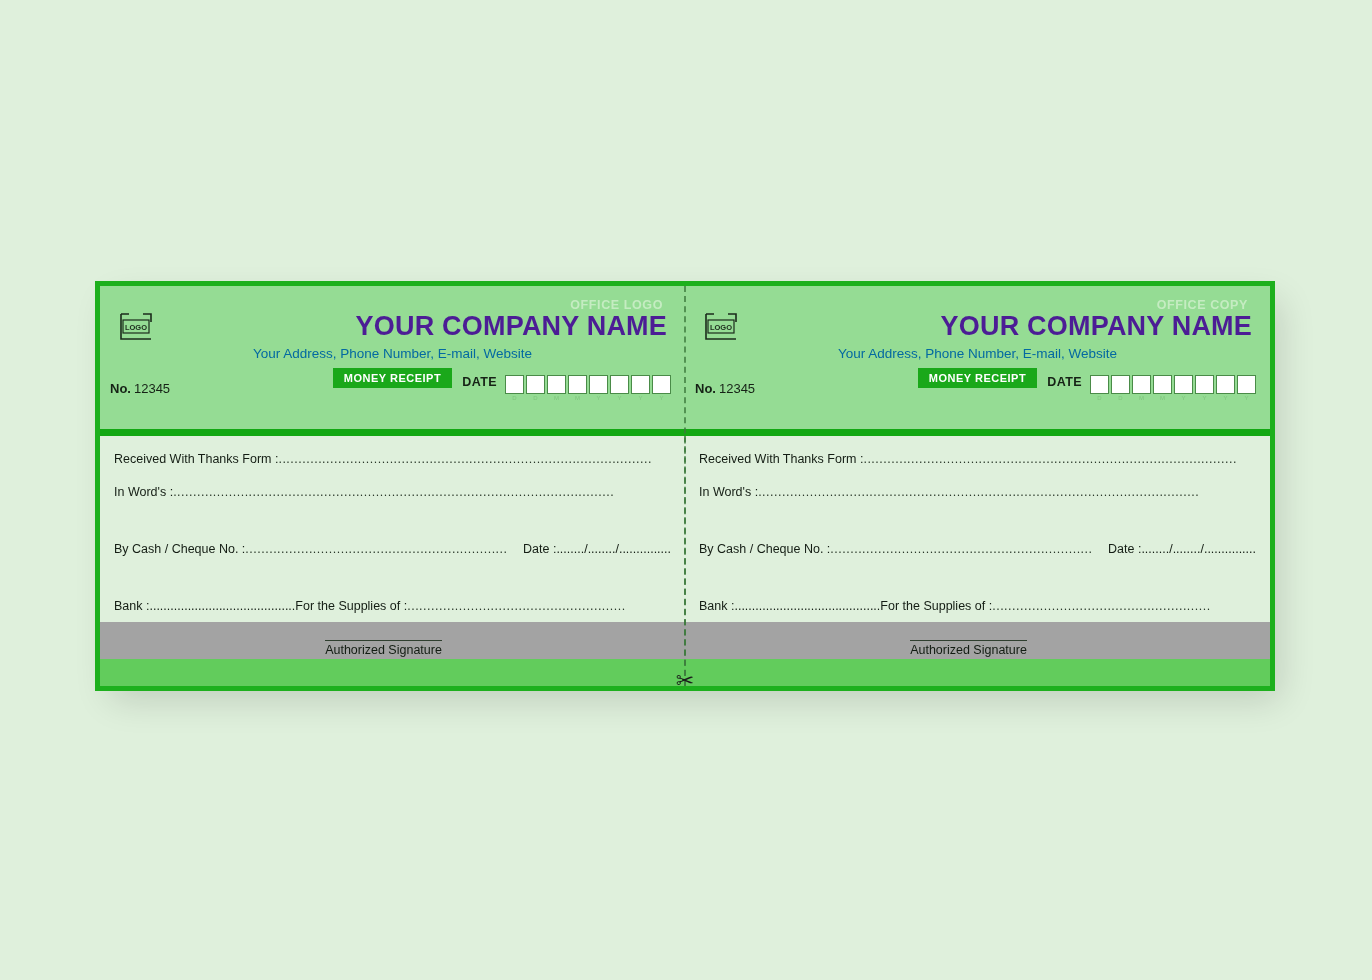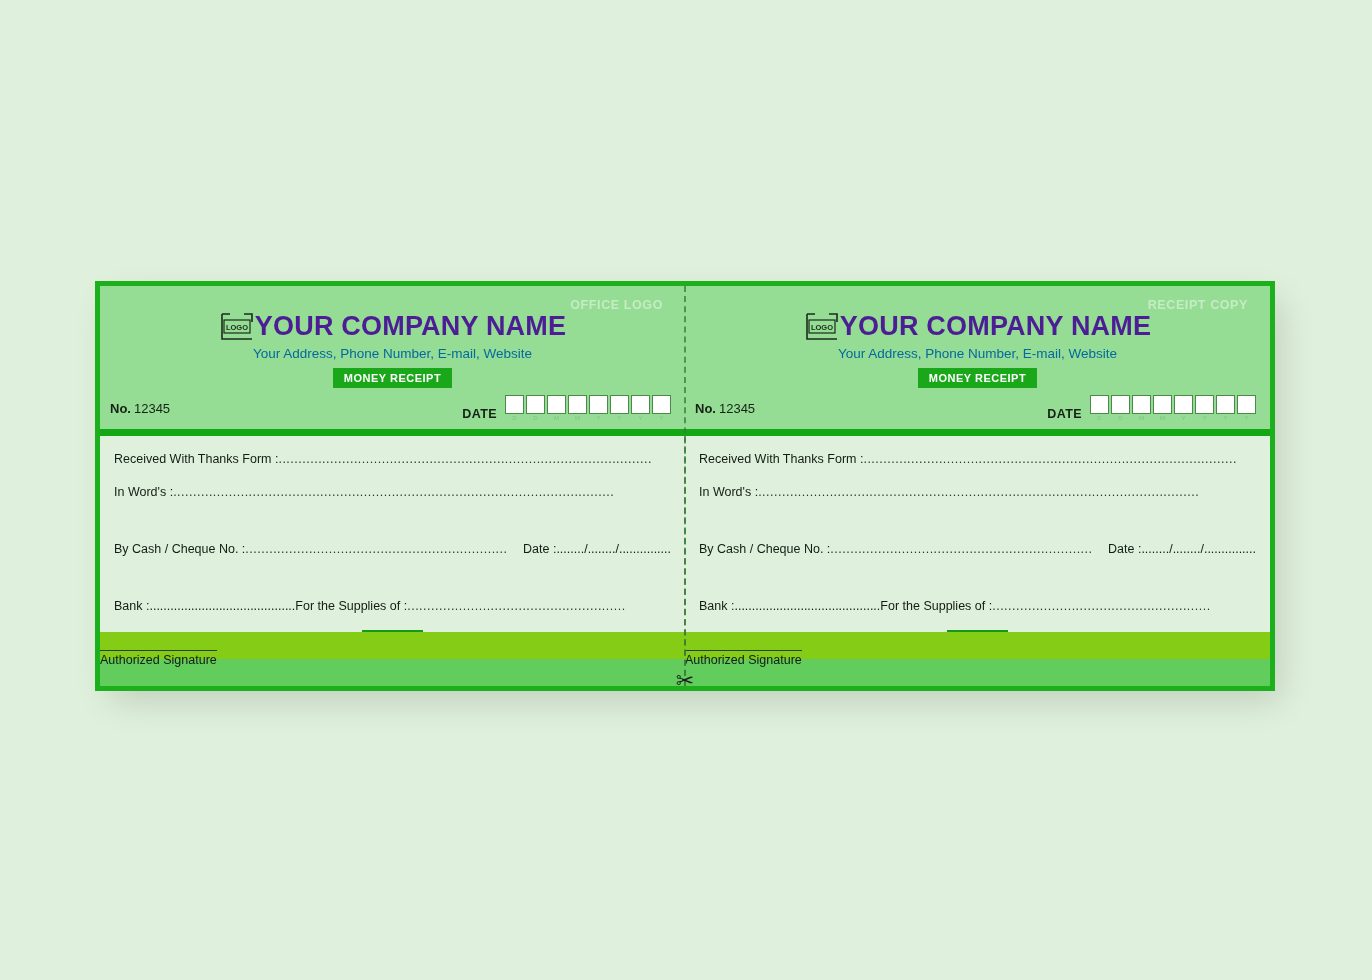--- a/index.html
+++ b/index.html
@@ -104,21 +104,21 @@
     right: 22px;
     top: 12px;
     font-size: 12.5px;
     font-weight: 700;
     letter-spacing: .6px;
     color: #c5ecc2;
   }
   .brand-row {
     display: flex;
     align-items: center;
-    justify-content: center;
+    justify-content: space-between;
     gap: 0;
     padding-top: 25px;
   }
   .logo-mark {
     position: relative;
     width: 36px;
     height: 29px;
     flex: 0 0 auto;
   }
   .logo-mark svg { display:block; }
@@ -146,34 +146,34 @@
     font-size: 11px;
     font-weight: 800;
     letter-spacing: .5px;
     padding: 4px 11px 4px 11px;
     white-space: nowrap;
   }
   .no-date-row {
     position: absolute;
     left: 10px;
     right: 14px;
-    bottom: 8px;
+    bottom: 28px;
     display: flex;
     align-items: center;
     justify-content: space-between;
   }
   .no-field {
     font-size: 13px;
     color: #162216;
   }
   .no-field b { font-weight: 800; }
   .no-field span { font-weight: 400; margin-left: 3px; }
   .date-group {
     display: flex;
-    align-items: flex-end;
+    align-items: flex-start;
     gap: 8px;
   }
   .date-label {
     font-size: 12.5px;
     font-weight: 600;
     color: #162216;
     letter-spacing: .4px;
   }
   .date-boxes {
     display: flex;
@@ -243,25 +243,25 @@
     width: 165px;
     background: #ffffff;
     border: 1px solid #8fc98d;
     border-left: none;
   }
 
   
   .foot-band {
     position: absolute;
     left: 0; right: 0; bottom: 0;
-    height: 54px;
-    background: #84cc16;
+    height: 64px;
+    background: #a3a3a3;
     display: flex;
     align-items: flex-start;
-    justify-content: flex-start;
+    justify-content: center;
   }
   .sign-line {
     margin-top: 18px;
     margin-right: 18px;
     font-size: 12.5px;
     color: #121c12;
     border-top: 1px solid #2f3f2f;
     padding-top: 2px;
     white-space: nowrap;
   }
@@ -345,21 +345,21 @@
                   <span class="date-cell-key">Y</span>
                 </span>
             </span>
           </div>
         </div>
       </div>
     </div>
 
     <div class="half right">
       <div class="hdr-inner">
-        <div class="copy-tag">RECEIPT COPY</div>
+        <div class="copy-tag">OFFICE COPY</div>
 
         <div class="brand-row">
           <span class="logo-mark">
             <svg width="36" height="29" viewBox="0 0 36 29">
               <path d="M3 2 L3 27 L33 27" fill="none" stroke="#1b2b1b" stroke-width="1.6"></path>
               <path d="M3 2 L11 2 M25 2 L33 2 L33 10" fill="none" stroke="#1b2b1b" stroke-width="1.6"></path>
               <rect x="5" y="8" width="26" height="13" fill="none" stroke="#1b2b1b" stroke-width="1.2"></rect>
               <text x="18" y="17.5" font-family="Liberation Sans, sans-serif" font-size="7.5" font-weight="700" fill="#1b2b1b" text-anchor="middle">LOGO</text>
             </svg>
           </span>

